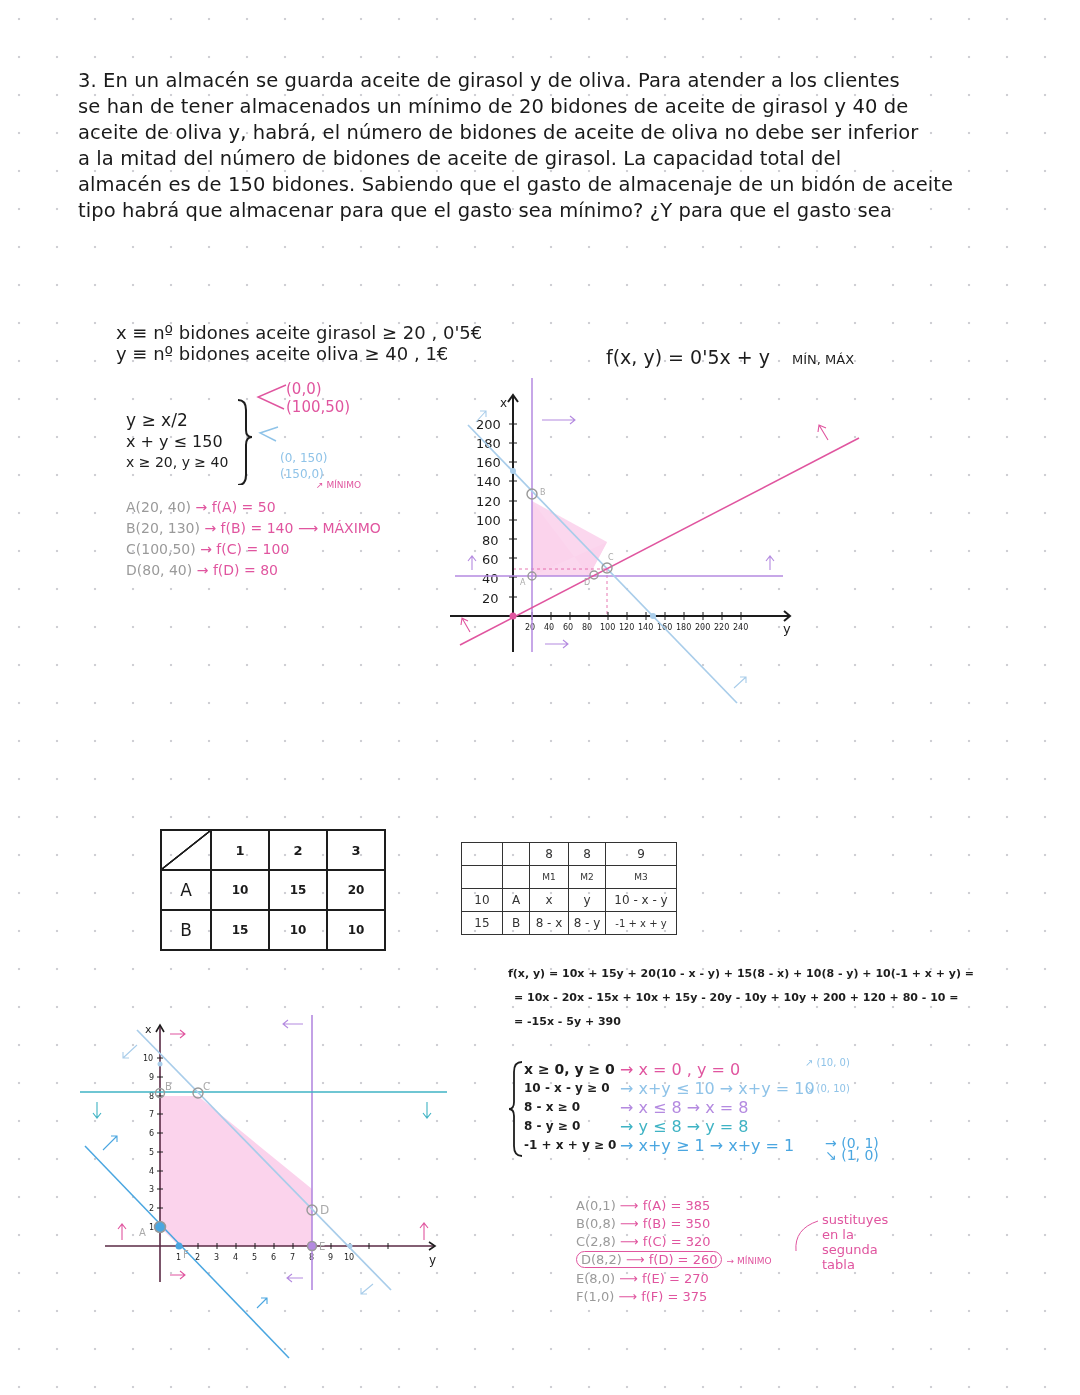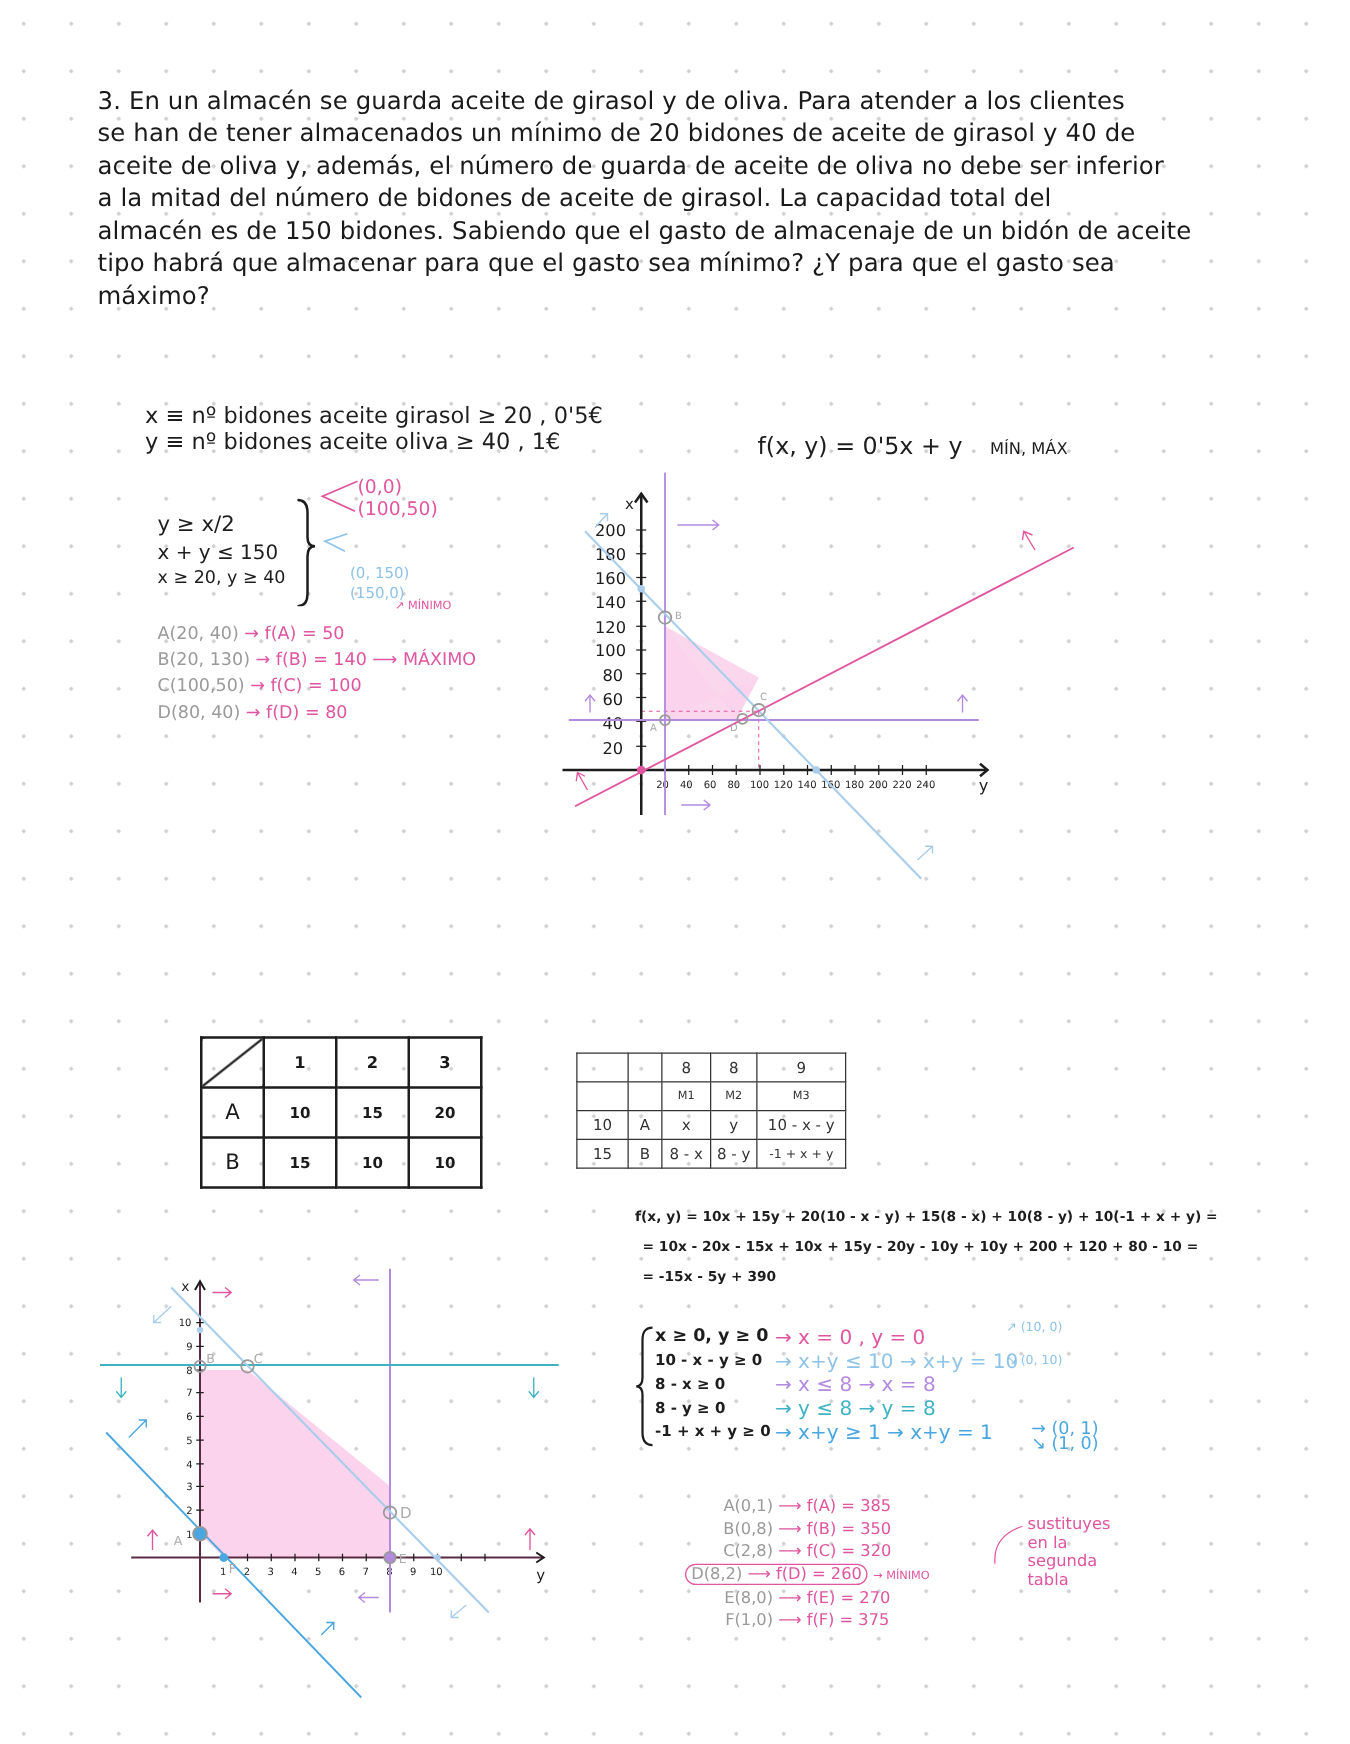--- a/index.html
+++ b/index.html
@@ -31,25 +31,24 @@
   table.t2{border-collapse:collapse;left:461px;top:842px;}
   table.t2 td{border:1.3px solid #333;height:22px;text-align:center;font-size:12px;color:#333;padding:0 3px;}
   .circ{border:1.3px solid #e0559f;border-radius:14px;padding:0 4px;}
 </style>
 </head>
 <body>
 
 <div class="abs problem">
   <p>3. En un almacén se guarda aceite de girasol y de oliva. Para atender a los clientes</p>
   <p>se han de tener almacenados un mínimo de 20 bidones de aceite de girasol y 40 de</p>
-  <p>aceite de oliva y, además, el número de guarda de aceite de oliva no debe ser inferior</p>
+  <p>aceite de oliva y, habrá, el número de bidones de aceite de oliva no debe ser inferior</p>
   <p>a la mitad del número de bidones de aceite de girasol. La capacidad total del</p>
   <p>almacén es de 150 bidones. Sabiendo que el gasto de almacenaje de un bidón de aceite</p>
   <p>tipo habrá que almacenar para que el gasto sea mínimo? ¿Y para que el gasto sea</p>
-  <p>máximo?</p>
 </div>
 
 <div class="abs hw blk def" style="left:116px;top:322px;">
   <div>x ≡ nº bidones aceite girasol  ≥ 20 , 0'5€</div>
   <div>y ≡ nº bidones aceite oliva      ≥ 40 , 1€</div>
 </div>
 <div class="abs hw blk" style="left:606px;top:326px;font-size:19px;margin-top:20px;">
   <span>f(x, y) = 0'5x + y</span>
   <span style="font-size:13px;margin-left:16px;">MÍN, MÁX</span>
 </div>
@@ -268,21 +267,21 @@
 </div>
 <div class="abs hw lblue" style="left:805px;top:1050px;font-size:10px;line-height:26px;">
   <div>↗ (10, 0)</div>
     <div>↘ (0, 10)</div>
 </div>
 <div class="abs hw blue" style="left:788px;top:1137px;font-size:14px;line-height:12px;margin-left:37px;">
   <div>→ (0, 1)</div>
     <div>↘ (1, 0)</div>
 </div>
 
-<div class="abs hw" style="left:548px;top:1197px;font-size:13px;line-height:18px;text-align:center;">
+<div class="abs hw" style="left:576px;top:1197px;font-size:13px;line-height:18px;">
   <div><span class="gray">A(0,1)</span> <span class="pink">⟶ <span>f(A) = 385</span></span></div>
   <div><span class="gray">B(0,8)</span> <span class="pink">⟶ <span>f(B) = 350</span></span></div>
   <div><span class="gray">C(2,8)</span> <span class="pink">⟶ <span>f(C) = 320</span></span></div>
   <div><span class="circ"><span class="gray">D(8,2)</span> <span class="pink">⟶ <span>f(D) = 260</span></span></span> <span class="pink" style="font-size:9px;">→ MÍNIMO</span></div>
   <div><span class="gray">E(8,0)</span> <span class="pink">⟶ <span>f(E) = 270</span></span></div>
   <div><span class="gray">F(1,0)</span> <span class="pink">⟶ <span>f(F) = 375</span></span></div>
 </div>
 <svg class="abs" style="left:790px;top:1215px;" width="30" height="40">
   <path d="M6 36 Q4 14 28 6" stroke="#e0559f" stroke-width="1" fill="none"></path>
 </svg>

